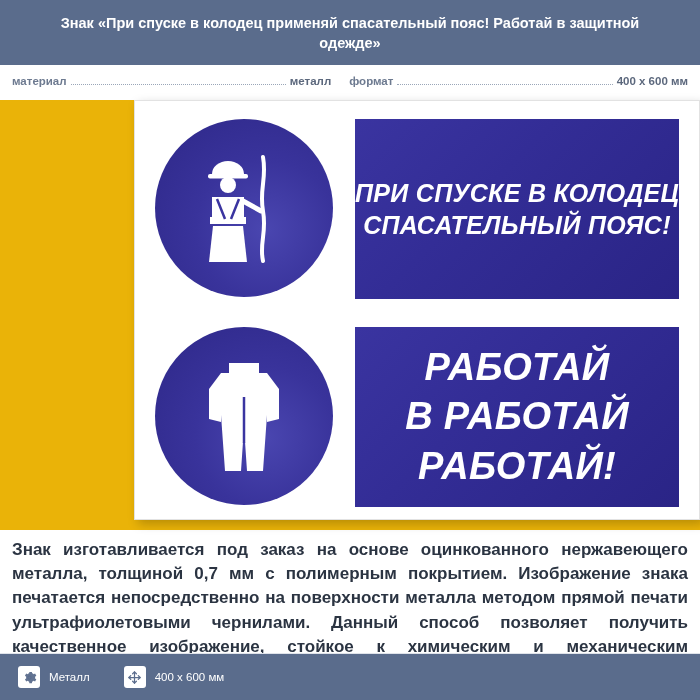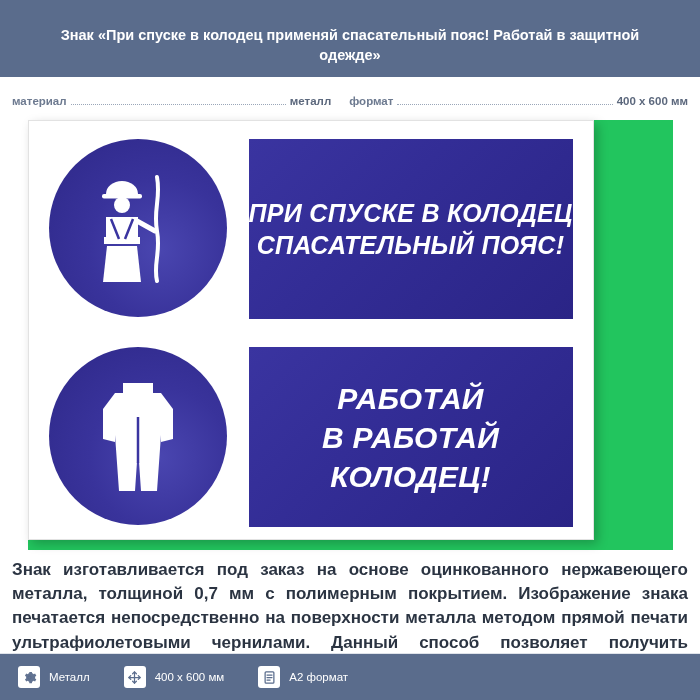--- a/index.html
+++ b/index.html
@@ -9,59 +9,59 @@
     font-family: "Liberation Sans", sans-serif;
     background: #ffffff;
     overflow: hidden;
   }
   .page { position: relative; width: 700px; height: 700px; background:#fff; }
 
   
   .header {
     background: #5a6c8c;
     color: #ffffff;
-    padding: 26px 30px 12px 30px;
+    padding: 14px 30px 12px 30px;
     text-align: center;
     font-size: 14.5px;
     font-weight: bold;
     line-height: 1.35;
     min-height: 62px;
     display: flex;
     align-items: center;
     justify-content: center;
   }
 
   
   .specs {
     display: flex;
     align-items: baseline;
     padding: 10px 12px 8px 12px;
     font-size: 11.5px;
     color: #6d7a90;
     font-weight: bold;
   }
-  .specs .label { white-space: nowrap; margin-top: 8px; }
+  .specs .label { white-space: nowrap; }
   .specs .dots {
     flex: 1 1 auto;
     border-bottom: 1px dotted #9aa6b8;
     margin: 0 4px 3px 4px;
     height: 1px;
   }
   .specs .value { white-space: nowrap; color: #5c687d; font-weight: bold; }
   .specs .gap { width: 18px; }
 
   
   .signwrap {
     position: relative;
     margin: 4px auto 0 auto;
-    width: 645px;
+    width: 700px;
     height: 430px;
-    background: #22c55e;
-    display: flex;
-    justify-content: flex-start;
+    background: #eab308;
+    display: flex;
+    justify-content: flex-end;
     align-items: flex-start;
   }
   .signcard {
     position: relative;
     width: 566px;
     height: 420px;
     background: #ffffff;
     border: 1px solid #e2e2e2;
     box-shadow: 4px 4px 10px rgba(0,0,0,0.22);
     padding: 18px 20px;
@@ -89,21 +89,21 @@
     display: flex;
     flex-direction: column;
     align-items: center;
     justify-content: center;
     text-align: center;
     font-weight: bold;
     font-style: italic;
     letter-spacing: 0.3px;
   }
   .panel .l1 { font-size: 25px; line-height: 1.28; }
-  .panel.two .l1 { font-size: 30px; line-height: 1.3; }
+  .panel.two .l1 { font-size: 38px; line-height: 1.3; }
 
   
   .desc {
     padding: 8px 12px 6px 12px;
     font-size: 17px;
     line-height: 1.42;
     color: #2b3442;
     text-align: justify;
     font-weight: bold;
   }
@@ -195,21 +195,21 @@
             <path d="M66 46 h46 l12 16 v30 l-12 3 v-28 h-46 v28 l-12 -3 v-30 z" fill="#ffffff"></path>
 
             <path d="M66 66 h46 v22 l-4 56 h-16 l-3 -44 -3 44 h-16 l-4 -56 z" fill="#ffffff"></path>
 
             <path d="M89 70 V116" stroke="#3a34a0" stroke-width="2.5"></path>
           </svg>
         </div>
         <div class="panel two">
           <div class="l1">РАБОТАЙ</div>
           <div class="l1">В РАБОТАЙ</div>
-          <div class="l1">КОЛОДЕЦ!</div>
+          <div class="l1">РАБОТАЙ!</div>
         </div>
       </div>
 
     </div>
   </div>
 
   <div class="desc">Знак изготавливается под заказ на основе оцинкованного нержавеющего металла, толщиной 0,7 мм с полимерным покрытием. Изображение знака печатается непосредственно на поверхности металла методом прямой печати ультрафиолетовыми чернилами. Данный способ позволяет получить качественное изображение, стойкое к химическим и механическим воздействиям. Знаки на металле имеют долгий срок службы и большую сопротивляемость внешней среде. Температура эксплуатации – от -50° до +50°C</div>
 
   <div class="footsep"></div>
 
@@ -228,25 +228,16 @@
     <div class="fitem">
       <span class="fbox">
         <svg width="15" height="15" viewBox="0 0 24 24" fill="none" stroke="#5a6c8c" stroke-width="2" stroke-linecap="round" stroke-linejoin="round">
           <path d="M12 3v18M3 12h18"></path>
           <path d="M12 3l-3 3M12 3l3 3M12 21l-3-3M12 21l3-3M3 12l3-3M3 12l3 3M21 12l-3-3M21 12l-3 3"></path>
         </svg>
       </span>
       <span class="ftext">400 х 600 мм</span>
     </div>
 
-    <div class="fitem">
-      <span class="fbox">
-        <svg width="15" height="15" viewBox="0 0 24 24" fill="none" stroke="#5a6c8c" stroke-width="2" stroke-linejoin="round">
-          <rect x="5" y="3" width="14" height="18" rx="1.5"></rect>
-          <path d="M8 8h8M8 12h8M8 16h5" stroke-linecap="round"></path>
-        </svg>
-      </span>
-      <span class="ftext">А2 формат</span>
-    </div>
 
   </div>
 
 </div>
 
 </body></html>

